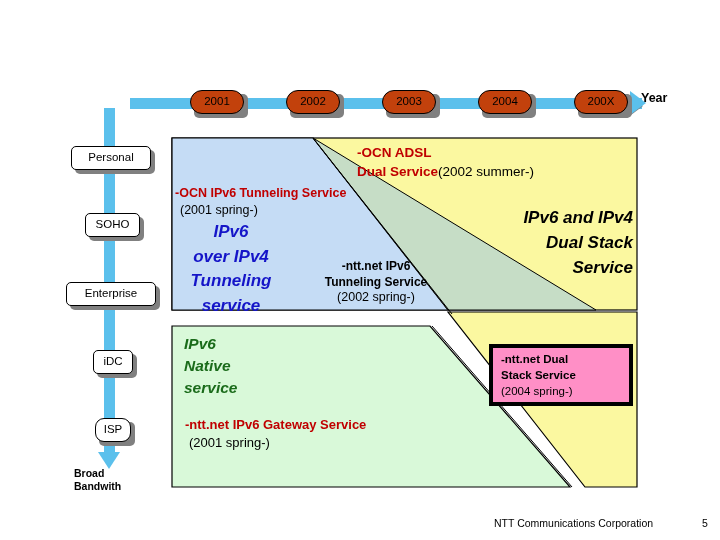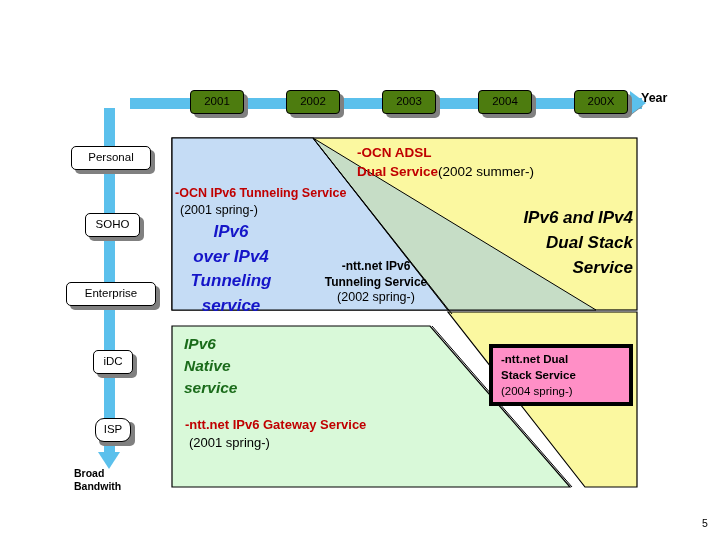--- a/index.html
+++ b/index.html
@@ -56,23 +56,23 @@
     font-size: 12.5px;
     font-weight: bold;
     letter-spacing: 0px;
   }
 
   .tl-node {
     position: absolute;
     top: 90px;
     width: 54px;
     height: 24px;
-    background: #4d7c0f;
+    background: #c2410c;
     border: 1.4px solid #000000;
-    border-radius: 4px;
+    border-radius: 12px;
     box-sizing: border-box;
     text-align: center;
     line-height: 21px;
     font-size: 11.5px;
     z-index: 3;
   }
   .tl-node-shadow {
     position: absolute;
     top: 94px;
     width: 54px;
@@ -353,15 +353,16 @@
 
   <div class="txt t-gateway">-ntt.net IPv6 Gateway Service</div>
   <div class="txt t-gateway-date">(2001 spring-)</div>
 
   <div class="pinkbox">
     <div class="line l1">-ntt.net Dual</div>
     <div class="line l2">Stack Service</div>
     <div class="line l3">(2004 spring-)</div>
   </div>
 
+  <div class="footer-text">NTT Communications Corporation</div>
   <div class="footer-page">5</div>
 
 </div>
 
 </body></html>

